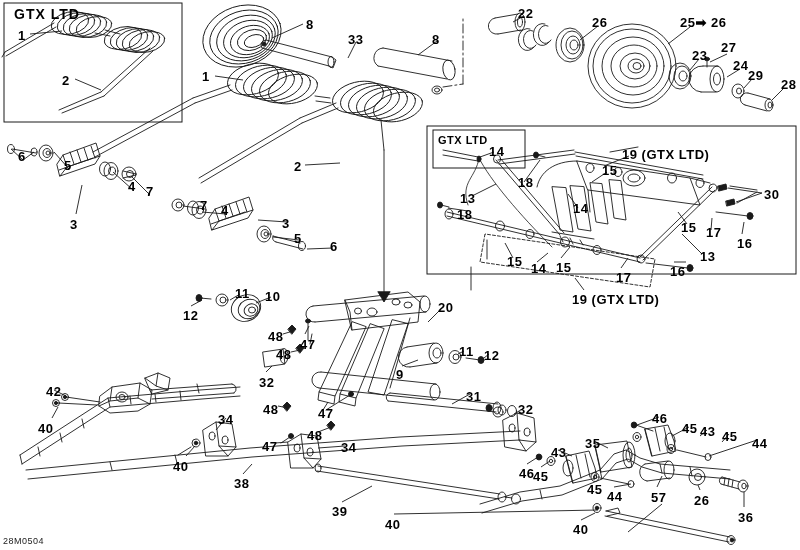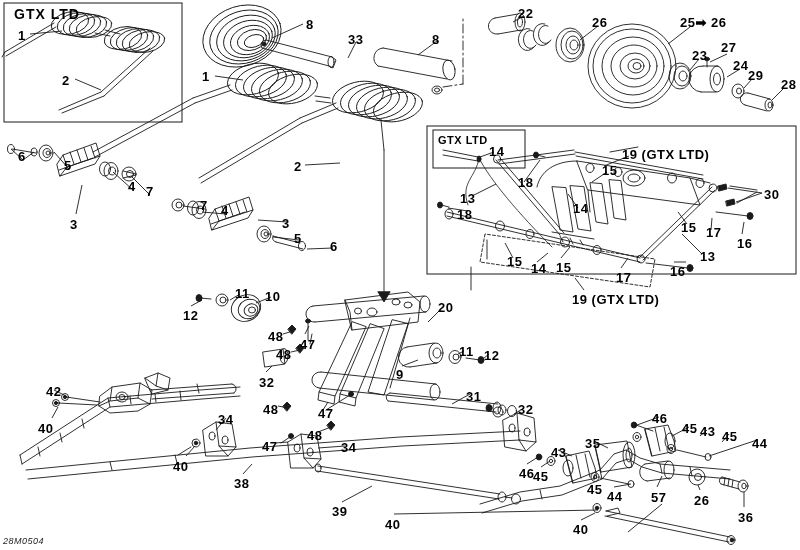--- a/index.html
+++ b/index.html
@@ -744,15 +744,15 @@
 <div class="lbl" style="left:519px;top:467px;">46</div>
 <div class="lbl" style="left:533px;top:470px;">45</div>
 <div class="lbl" style="left:587px;top:483px;">45</div>
 <div class="lbl" style="left:607px;top:490px;">44</div>
 <div class="lbl" style="left:651px;top:491px;">57</div>
 <div class="lbl" style="left:694px;top:494px;">26</div>
 <div class="lbl" style="left:738px;top:511px;">36</div>
 <div class="lbl" style="left:573px;top:523px;">40</div>
 <div class="lbl" style="left:621px;top:535px;margin-top:30px;">41</div>
 
-<div class="code" style="left:3px;top:536px;font-style:italic;">28M0504</div>
+<div class="code" style="left:3px;top:536px;">28M0504</div>
 
 </div>
 
 </body></html>

